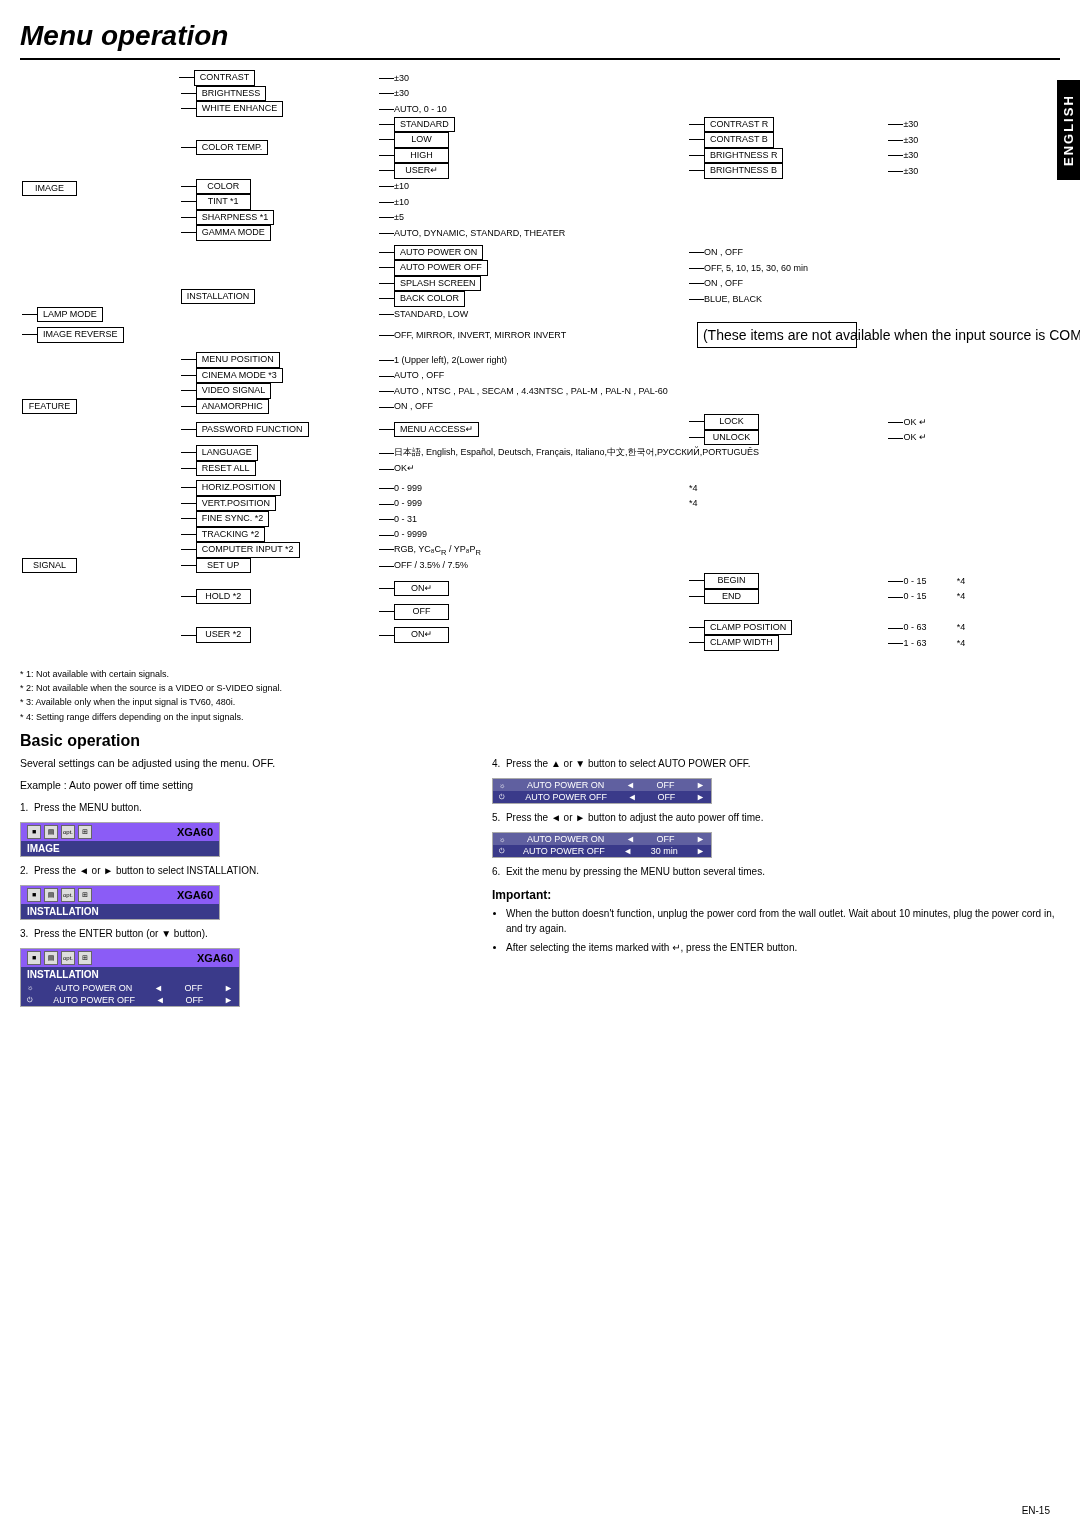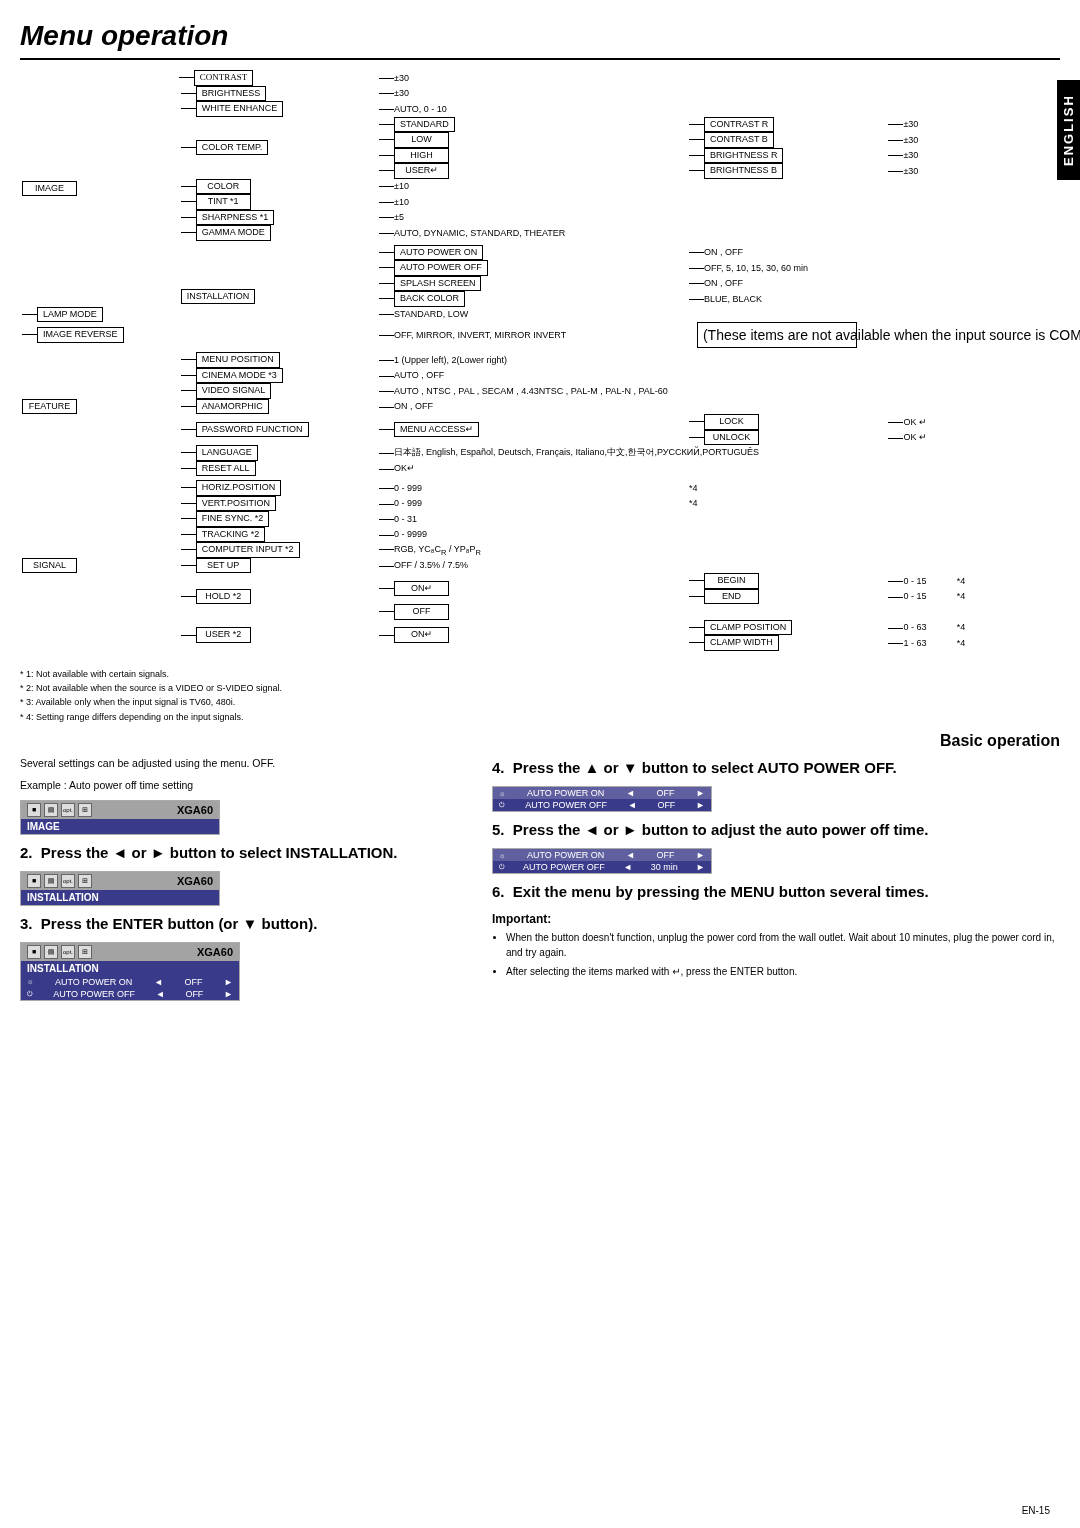--- a/index.html
+++ b/index.html
@@ -53,51 +53,49 @@
       font-size: 9px;
       line-height: 1.6;
     }
     .basic-operation {
       margin-top: 8px;
     }
     .basic-operation h2 {
       font-size: 16px;
       font-weight: bold;
       margin-bottom: 6px;
-      text-align: right;
     }
     .two-col {
       display: flex;
       gap: 32px;
     }
     .col-left {
       flex: 0 0 440px;
       max-width: 440px;
     }
     .col-right {
       flex: 1;
     }
     .basic-text {
       font-size: 10.5px;
       line-height: 1.5;
       margin-bottom: 6px;
     }
     .step-text {
-      font-size: 15px;
+      font-size: 10px;
       line-height: 1.6;
       margin-bottom: 4px;
-      font-weight: bold;
     }
     .xga-display {
       border: 1px solid #aaa;
       margin: 6px 0;
       width: 200px;
     }
     .xga-top {
-      background: #a3a3a3;
+      background: #8b5cf6;
       display: flex;
       align-items: center;
       justify-content: space-between;
       padding: 2px 6px;
     }
     .xga-icons {
       display: flex;
       gap: 3px;
       align-items: center;
     }
@@ -204,21 +202,21 @@
   <h1 class="page-title">Menu operation</h1>
 
   <div class="menu-tree-section">
     <table class="menu-table">
       <tbody>
 
         <tr>
           <td rowspan="16" style="vertical-align:middle; padding-right:4px;">
             <span class="bx">IMAGE</span>
           </td>
-          <td style="padding-left:0px;font-family:Liberation Serif, serif;">
+          <td style="padding-left:0px;">
             <span class="line-h"></span><span class="bx">CONTRAST</span>
           </td>
           <td><span class="line-h"></span><span>±30</span></td>
           <td></td>
             <td></td>
             <td></td>
         </tr>
         <tr>
           <td><span class="line-h"></span><span class="bx">BRIGHTNESS</span></td>
           <td><span class="line-h"></span><span>±30</span></td>
@@ -468,20 +466,24 @@
   </div>
 
   <div class="basic-operation">
     <h2>Basic operation</h2>
     <div class="two-col">
 
       <div class="col-left">
         <p class="basic-text">Several settings can be adjusted using the menu. OFF.</p>
         <p class="basic-text">Example : Auto power off time setting</p>
 
+        <p class="step-text">
+          <span>1.</span>&nbsp;
+          <span>Press the MENU button.</span>
+        </p>
 
         <div class="xga-display">
           <div class="xga-top">
             <div class="xga-icons">
               <div class="xga-icon-box">■</div>
               <div class="xga-icon-box">▤</div>
               <div class="xga-icon-box" style="font-size:6px;">opt.</div>
               <div class="xga-icon-box">⊞</div>
             </div>
             <div class="xga-label">XGA60</div>

